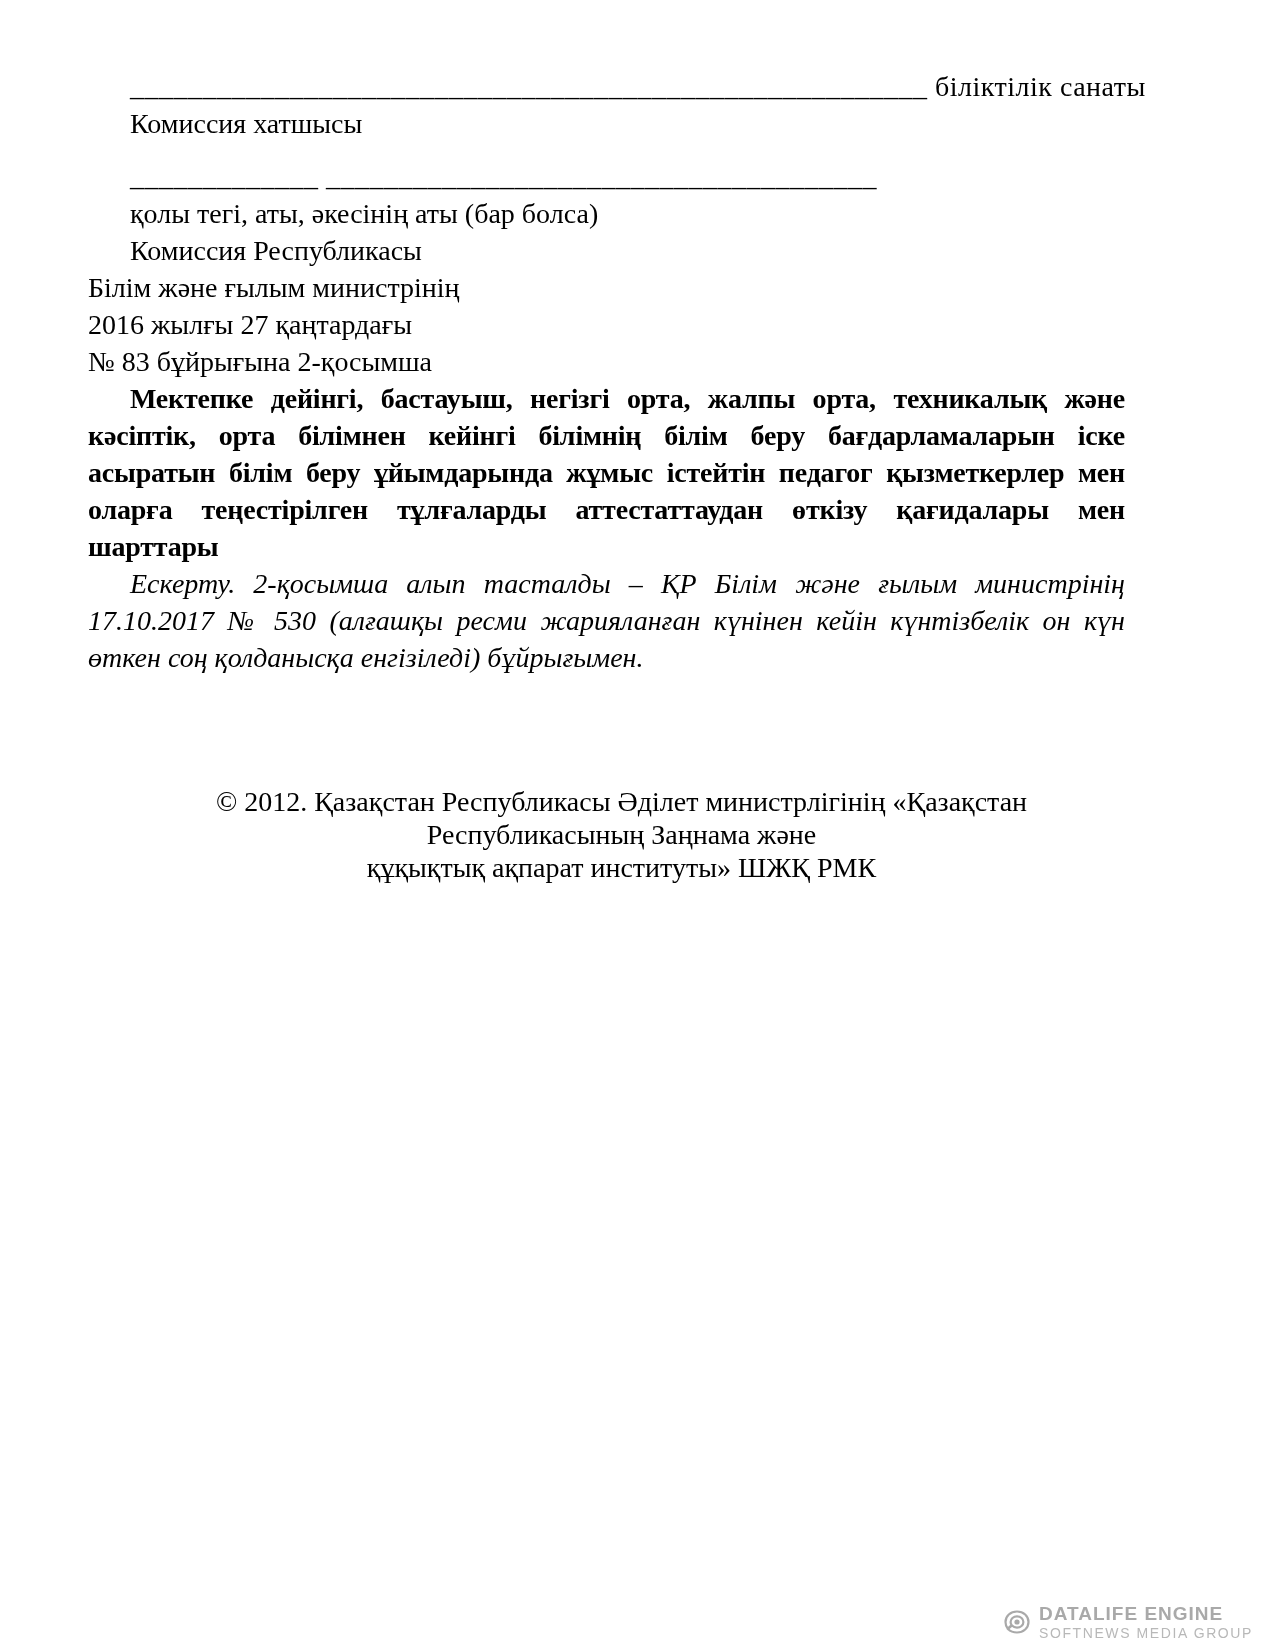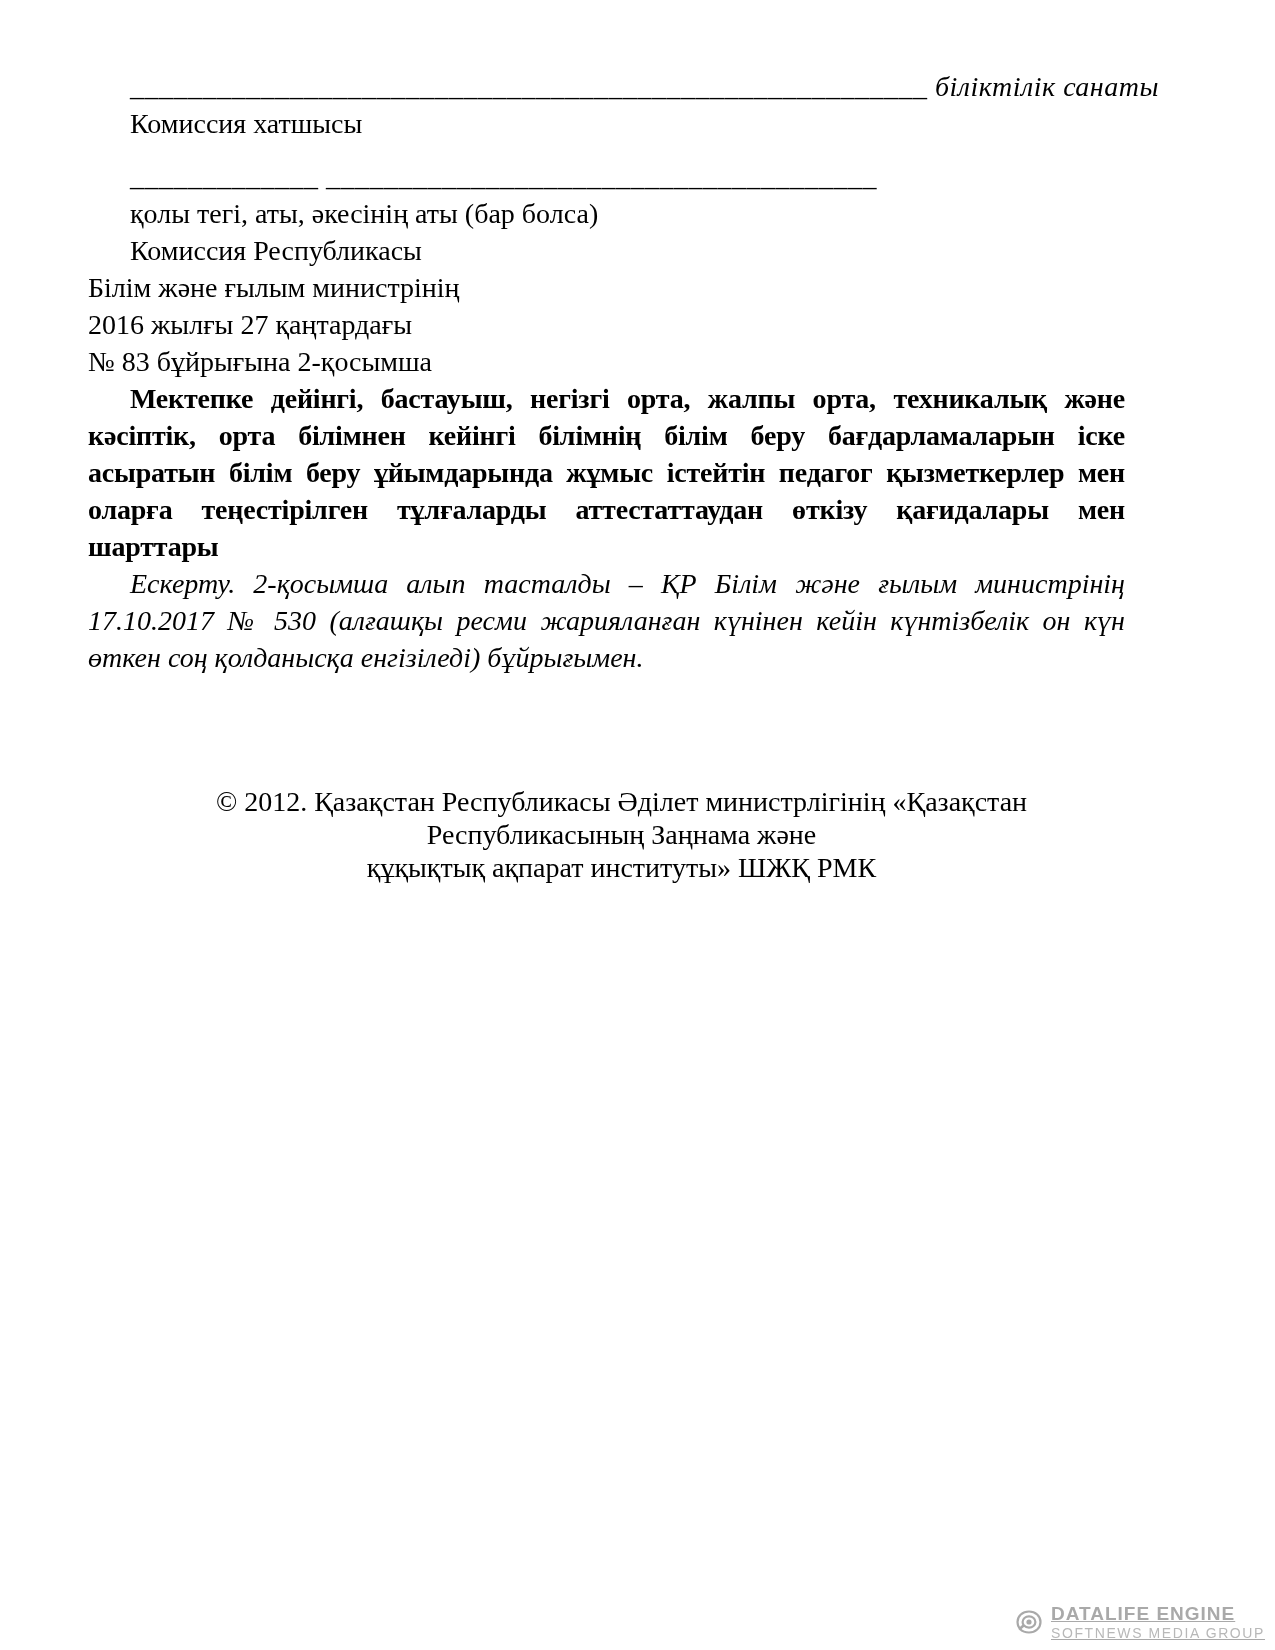--- a/index.html
+++ b/index.html
@@ -14,21 +14,21 @@
     font-family: "Liberation Serif", "DejaVu Serif", serif;
     font-size: 28px;
     line-height: 37px;
     color: #000000;
   }
   .doc {
     padding: 68px 150px 0 88px;
   }
   .indent { margin-left: 42px; }
   .nowrap { white-space: nowrap; }
-  .line-rule { letter-spacing: 0.5px; font-style: italic; }
+  .line-rule { letter-spacing: 0.5px; }
   .sig-line { margin-top: 16px; }
   .doc-title {
     font-weight: bold;
     text-align: justify;
     text-indent: 42px;
     letter-spacing: -0.2px;
   }
   .doc-note {
     font-style: italic;
     text-align: justify;
@@ -36,29 +36,28 @@
   }
   .doc-footer {
     margin-top: 109px;
     margin-left: 30px;
     text-align: center;
     font-size: 28px;
     line-height: 33px;
   }
   .watermark {
     position: absolute;
-    right: 10px;
+    right: 22px;
     bottom: 10px;
     display: flex;
     align-items: center;
     gap: 8px;
     font-family: "Liberation Sans", "DejaVu Sans", sans-serif;
     color: #a9a9a9;
     user-select: none;
-    text-decoration: underline;
   }
   .watermark .wm-icon { flex: 0 0 auto; display: block; }
   .wm-text { display: flex; flex-direction: column; line-height: 1; }
   .wm-brand {
     font-size: 19px;
     font-weight: bold;
     letter-spacing: 1px;
     color: #a9a9a9;
   }
   .wm-sub {

